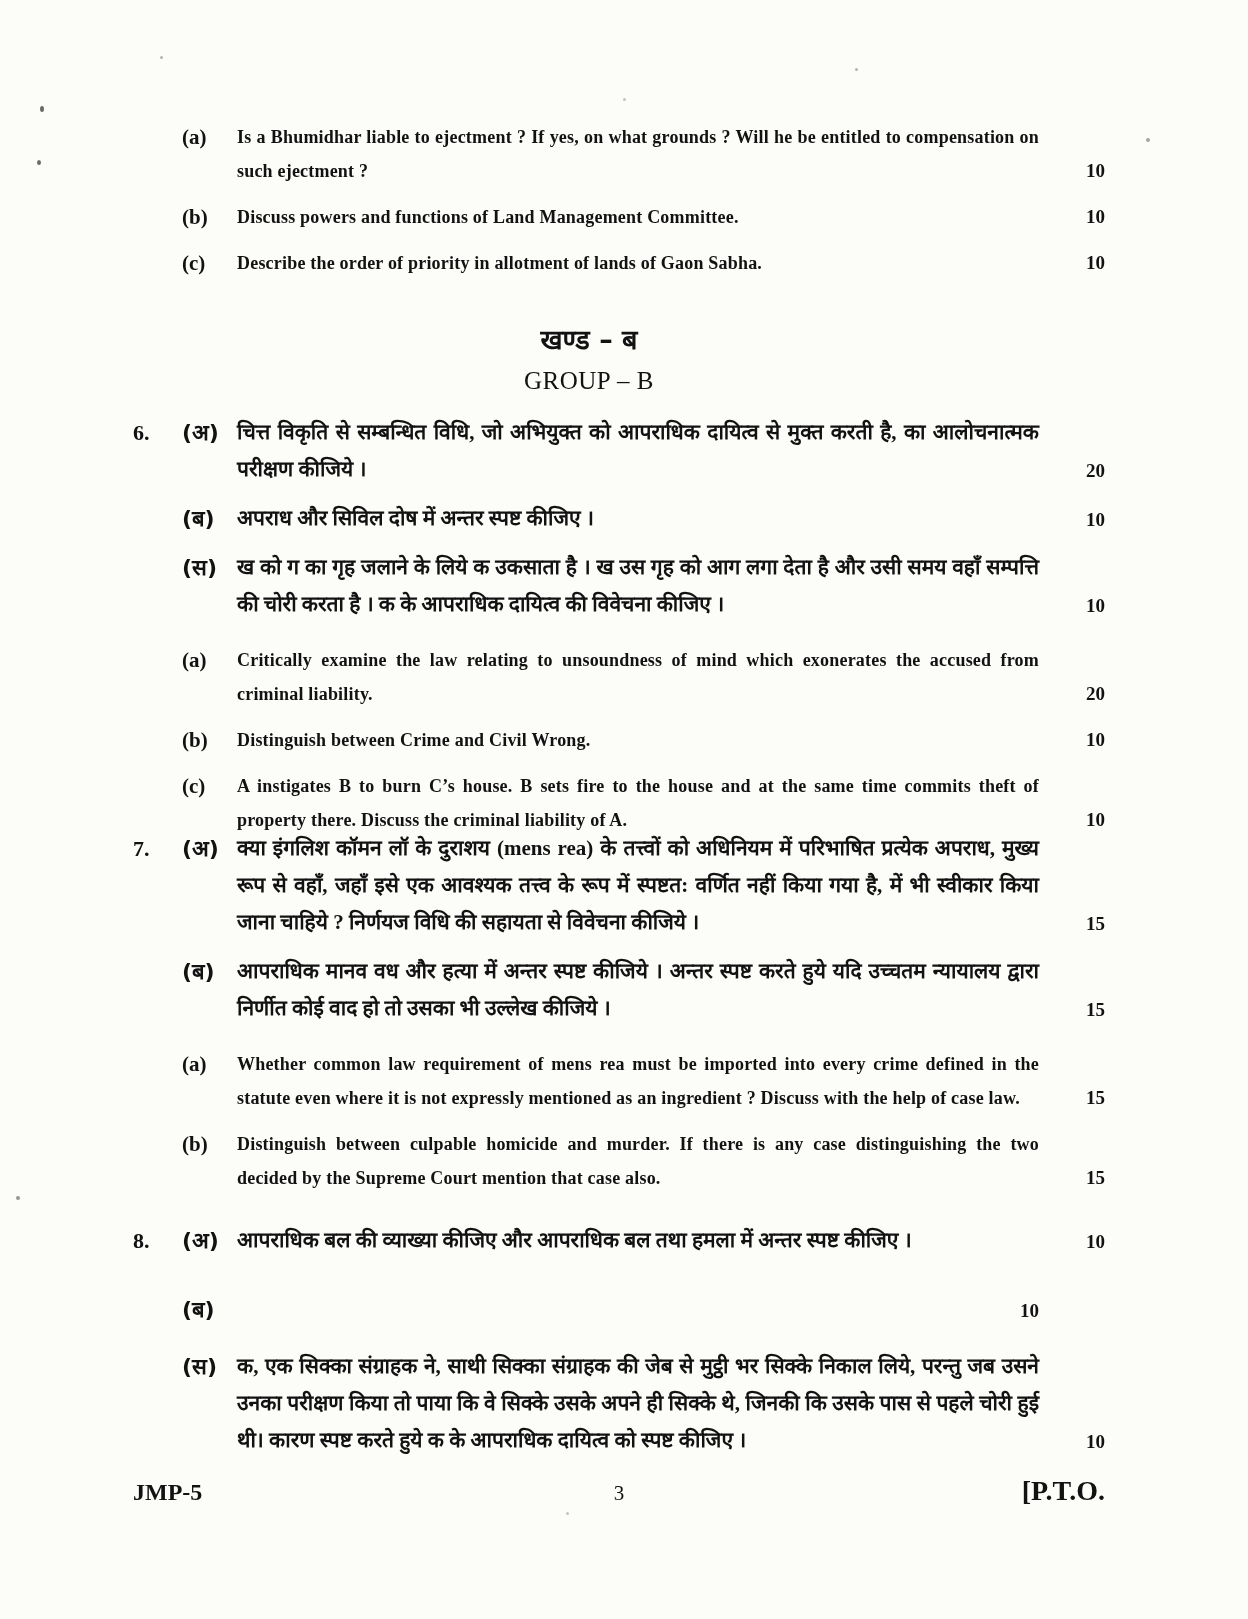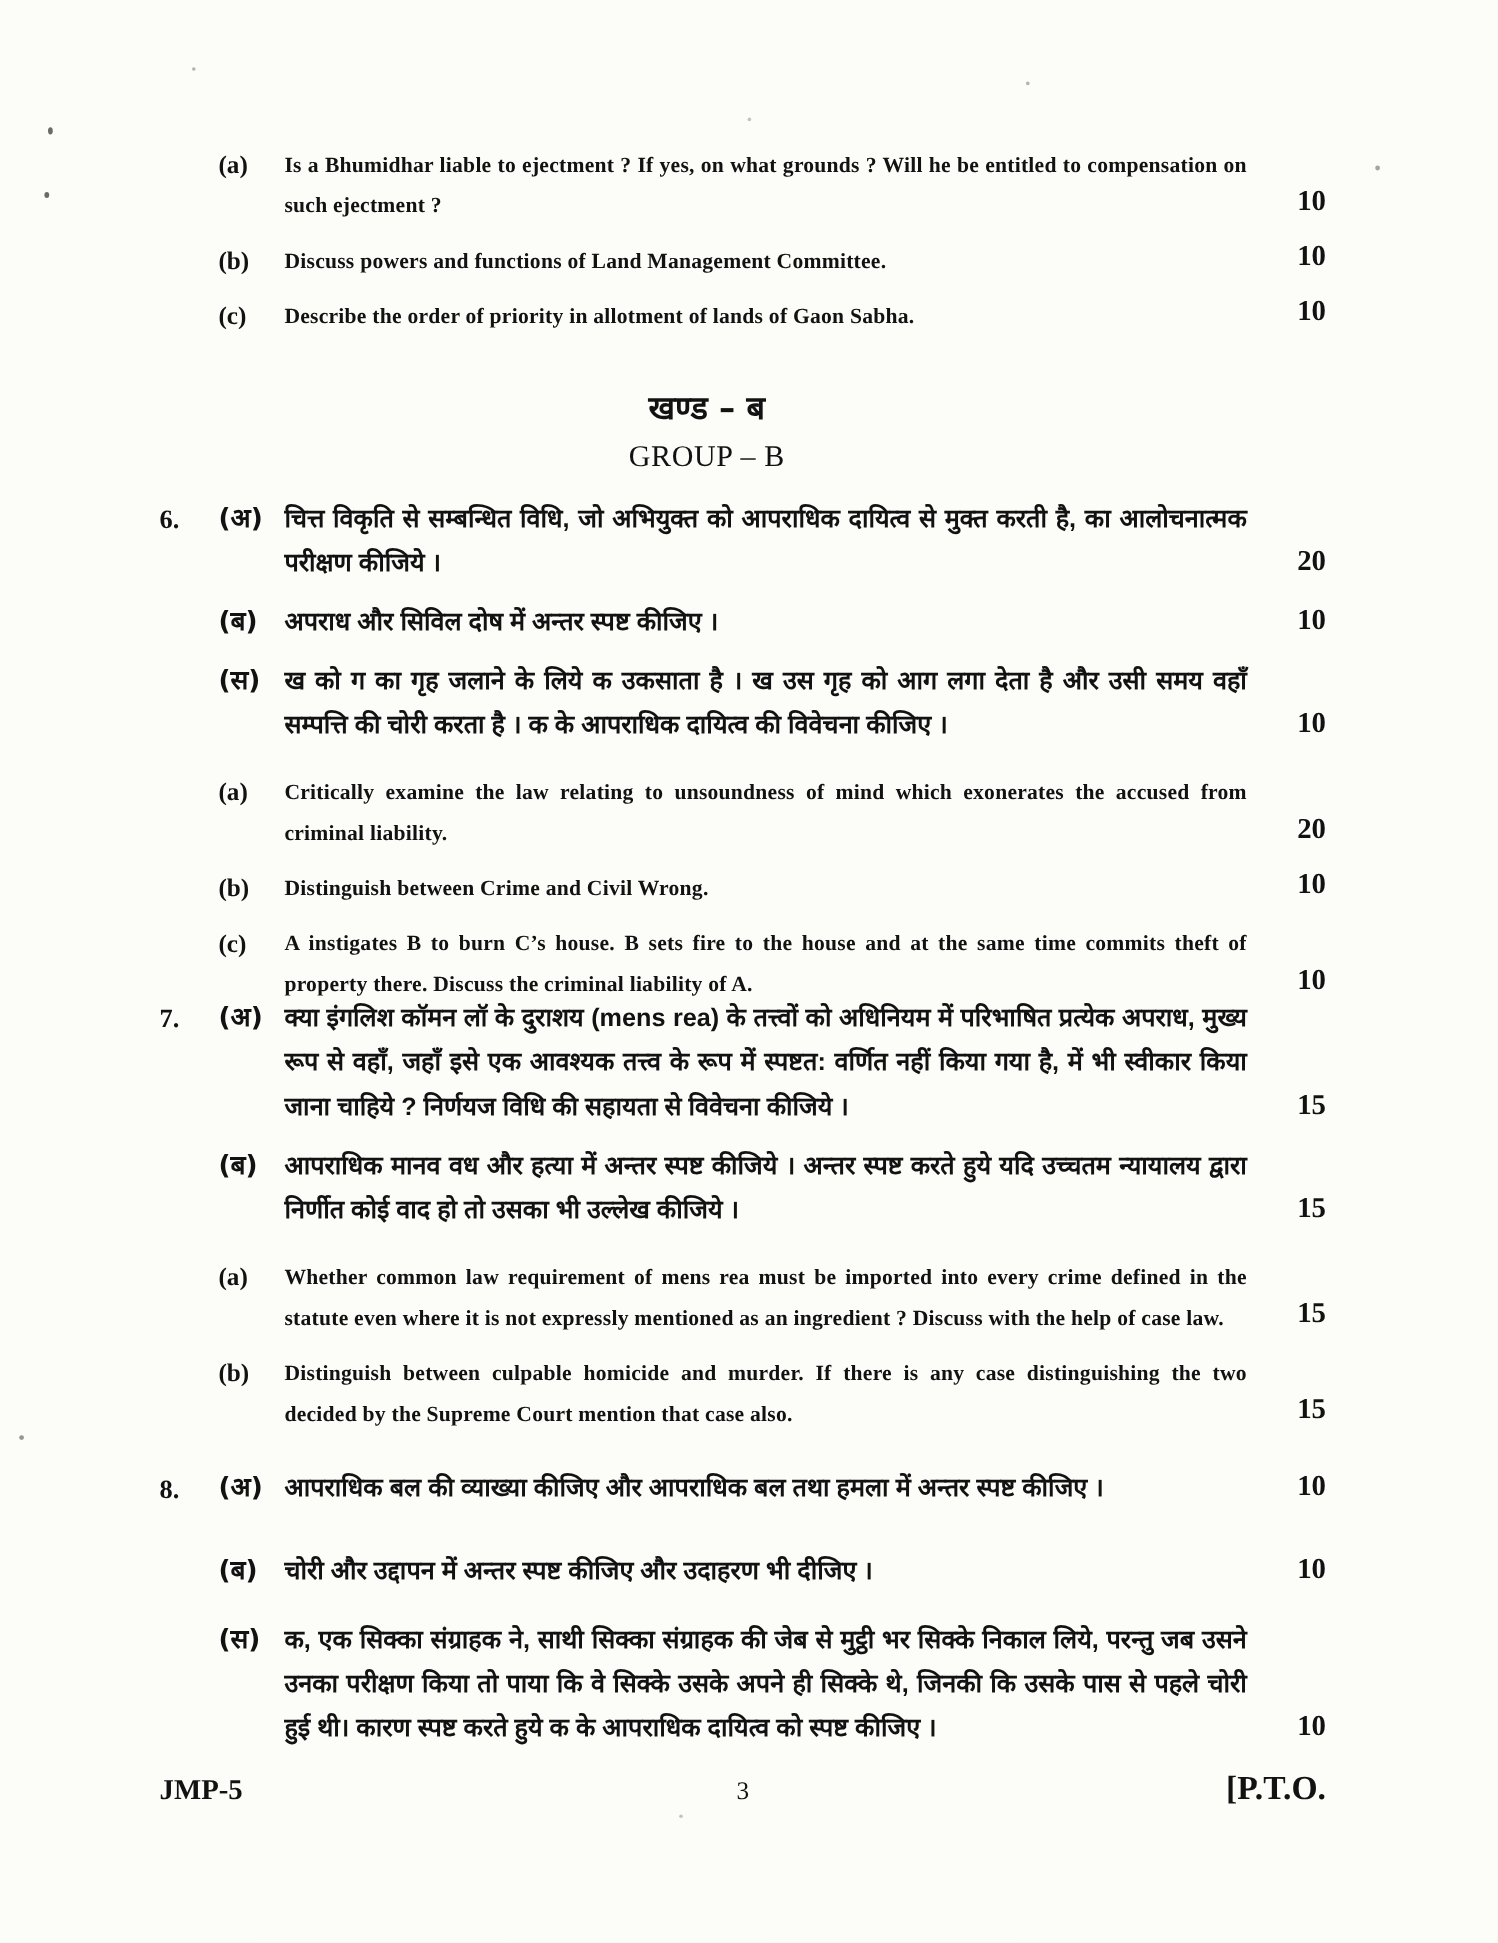--- a/index.html
+++ b/index.html
@@ -26,26 +26,26 @@
     font-weight:bold;font-size:21px;line-height:34px;
     white-space:nowrap;
   }
   .qlabel.hi{font-size:22px;line-height:37px;font-family:"DejaVu Sans",sans-serif;}
   .qtext{
     font-weight:bold;font-size:18px;line-height:34px;
     text-align:justify;
     letter-spacing:.2px;
   }
   .qtext.hi{
-    font-family:Liberation Sans, sans-serif;
+    font-family:Liberation Serif, serif;
     font-size:21px;line-height:37px;letter-spacing:0;
   }
   .qnum.hi{line-height:37px;}
   .qmarks{
-    font-weight:bold;font-size:24px;
+    font-weight:bold;font-size:19px;
     text-align:right;align-self:end;
     transform:translateY(-6px);
   }
   .gap-lg{margin-bottom:20px;}
   .gap-xl{margin-bottom:32px;}
   .section-heading{text-align:center;transform:translateX(-30px);}
   .section-heading .hi-head{
     font-family:"DejaVu Sans",sans-serif;
     font-weight:bold;font-size:27px;margin-bottom:10px;
   }
@@ -170,21 +170,20 @@
   <div class="block" style="top:1222px;">
     <div class="row gap-xl">
       <span class="qnum hi">8.</span>
       <span class="qlabel hi">(अ)</span>
       <span class="qtext hi" lang="hi">आपराधिक बल की व्याख्या कीजिए और आपराधिक बल तथा हमला में अन्तर स्पष्ट कीजिए ।</span>
       <span class="qmarks">10</span>
     </div>
     <div class="row gap-lg">
       <span class="qnum"></span>
       <span class="qlabel hi">(ब)</span>
-      <span class="qtext hi" lang="hi">चोरी और उद्दापन में अन्तर स्पष्ट कीजिए और उदाहरण भी दीजिए ।</span>
       <span class="qmarks">10</span>
     </div>
     <div class="row">
       <span class="qnum"></span>
       <span class="qlabel hi">(स)</span>
       <span class="qtext hi" lang="hi">क, एक सिक्का संग्राहक ने, साथी सिक्का संग्राहक की जेब से मुट्ठी भर सिक्के निकाल लिये, परन्तु जब उसने उनका परीक्षण किया तो पाया कि वे सिक्के उसके अपने ही सिक्के थे, जिनकी कि उसके पास से पहले चोरी हुई थी। कारण स्पष्ट करते हुये क के आपराधिक दायित्व को स्पष्ट कीजिए ।</span>
       <span class="qmarks">10</span>
     </div>
   </div>
 

